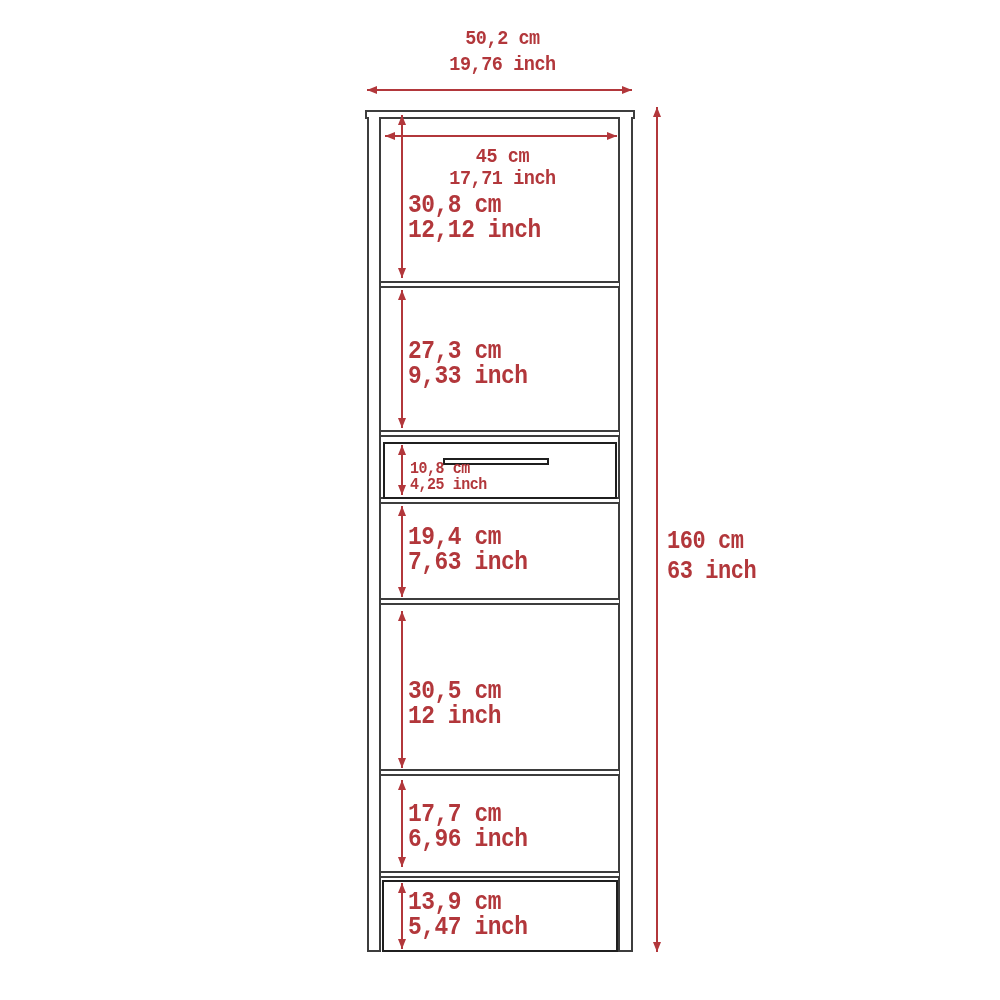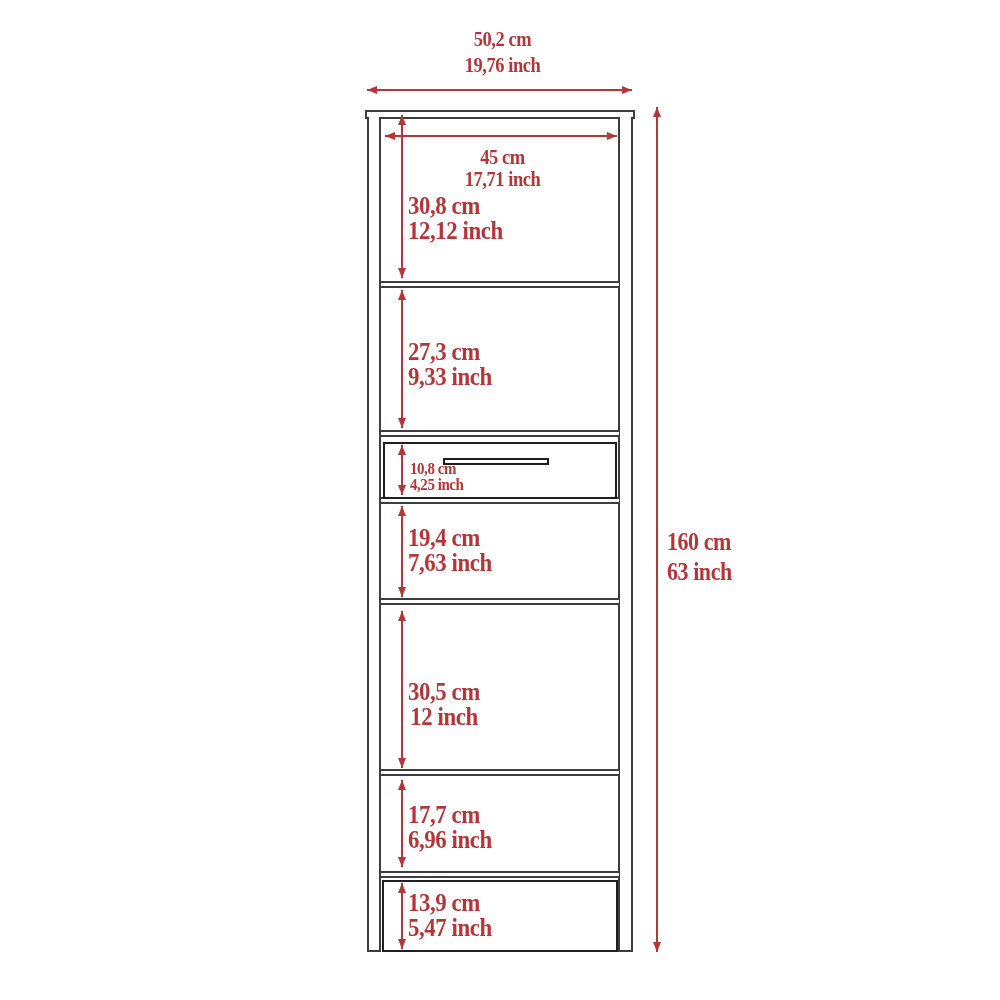--- a/index.html
+++ b/index.html
@@ -1,18 +1,18 @@
 <!DOCTYPE html>
 <html><head>
 <meta charset="utf-8">
 <style>
   html,body{margin:0;padding:0;background:#ffffff;}
   .canvas{
     position:relative;width:868px;height:1000px;background:#ffffff;overflow:hidden;
-    font-family:Liberation Serif, serif;
+    font-family:Liberation Mono, monospace;
   }
   
   .part{position:absolute;box-sizing:border-box;background:#ffffff;}
   .top-panel{left:365px;top:110px;width:270px;height:9px;border:2px solid #3d3d3d;}
   .side{top:117px;height:835px;border-left:2px solid #3d3d3d;border-right:2px solid #3d3d3d;border-bottom:2px solid #3d3d3d;}
   .side.left{left:367px;width:14px;}
   .side.right{left:618px;width:15px;}
   .shelf{left:381px;width:238px;height:7px;border-top:2px solid #3d3d3d;border-bottom:2px solid #3d3d3d;}
   .drawer{left:383px;top:442px;width:234px;height:57px;border:2px solid #1f1f1f;}
   .handle{position:absolute;box-sizing:border-box;left:58px;top:14px;width:106px;height:7px;border:2px solid #1f1f1f;background:#fff;}

